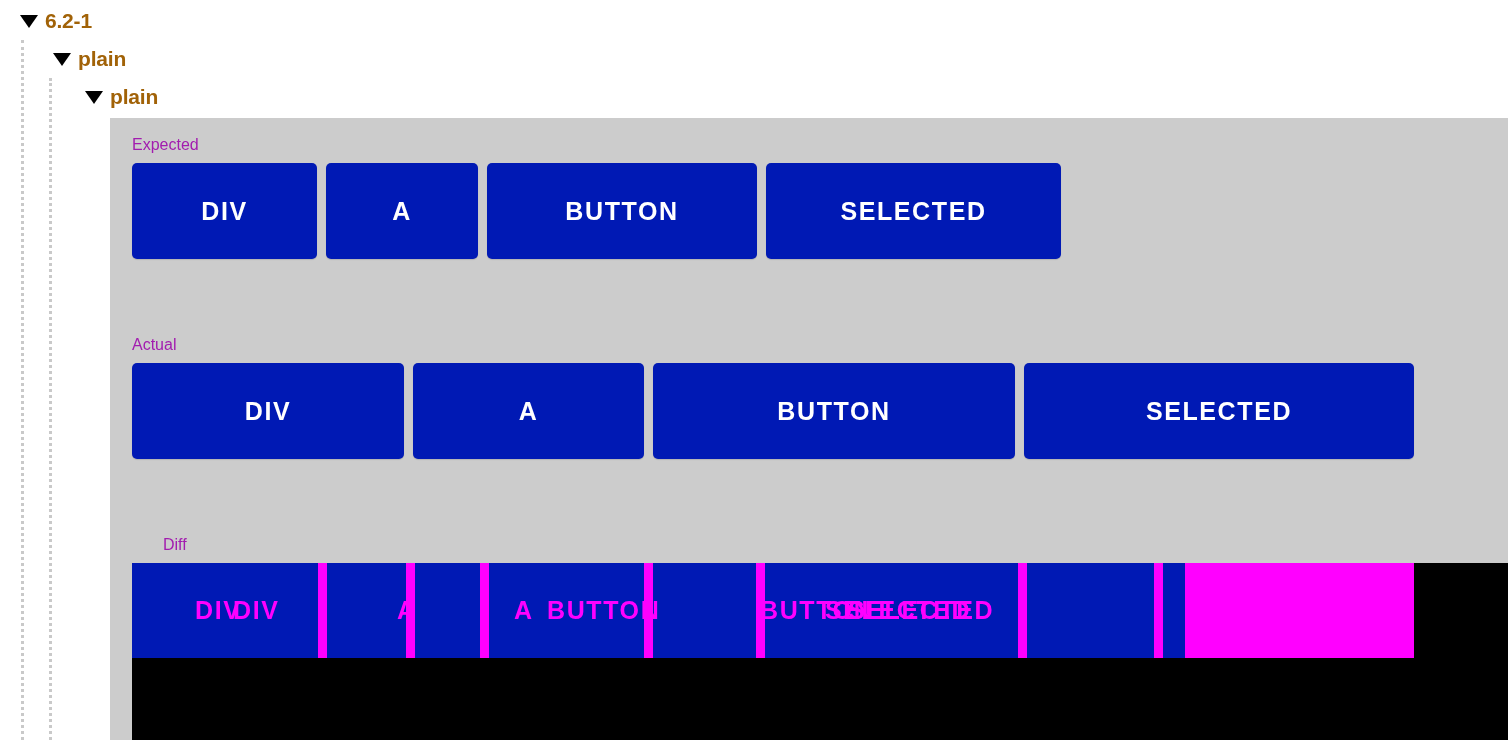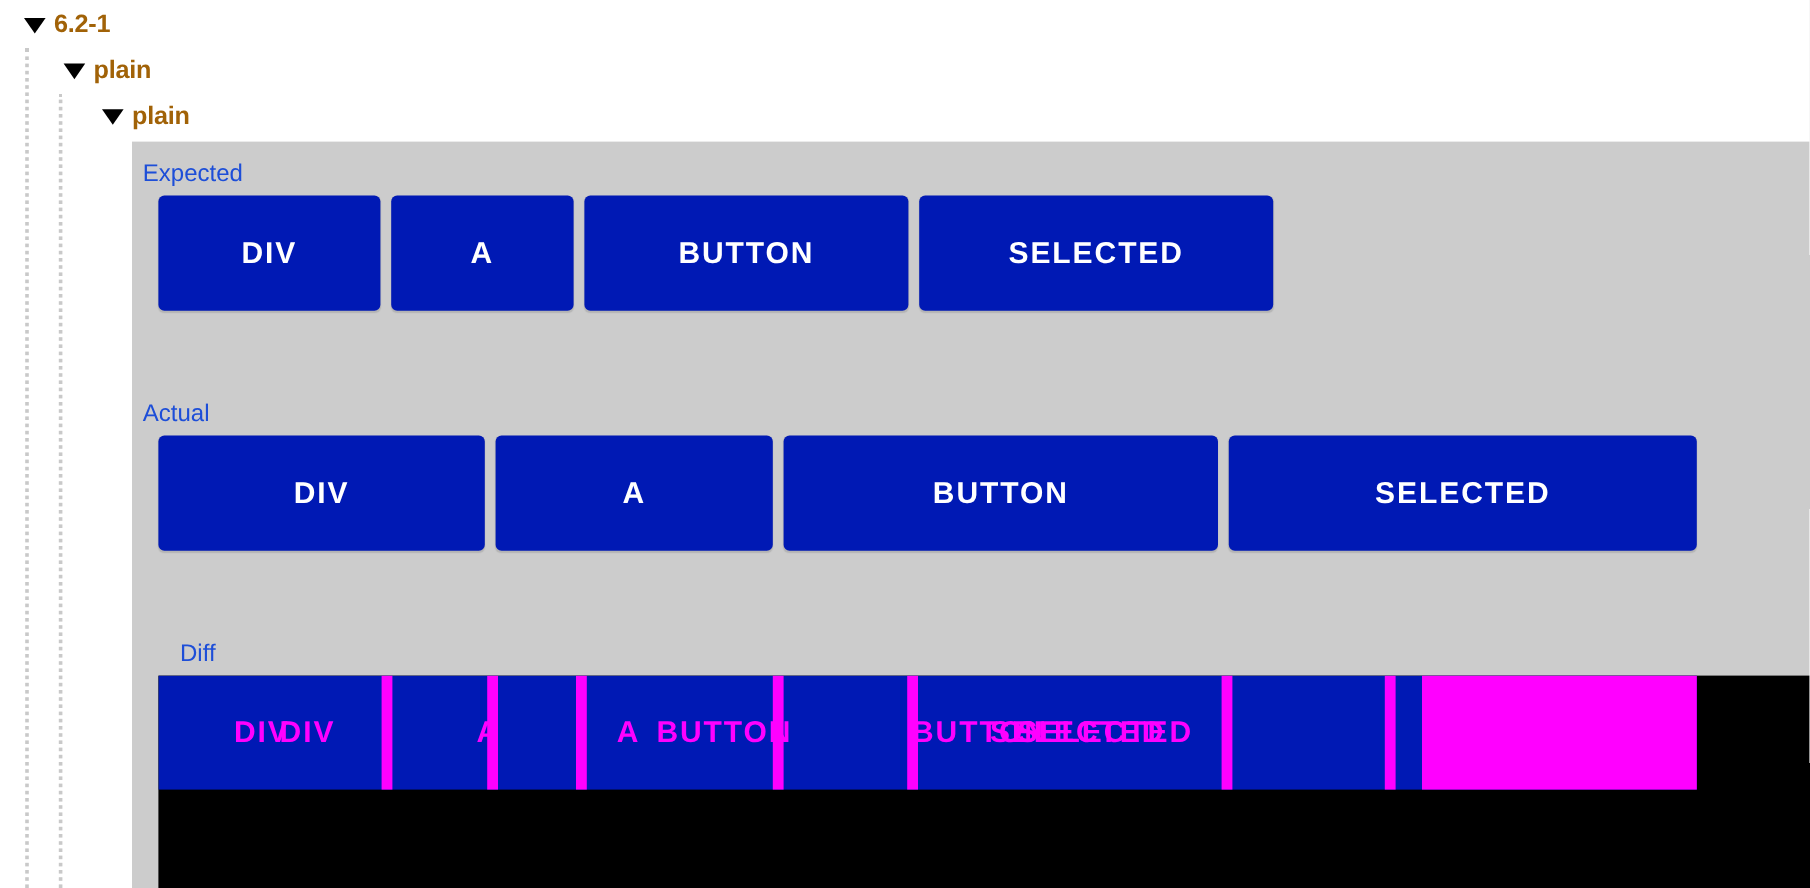--- a/index.html
+++ b/index.html
@@ -56,23 +56,23 @@
     position: absolute;
     left: 110px;
     top: 118px;
     width: 1398px;
     height: 622px;
     background: #cccccc;
   }
 
   .section-label {
     position: absolute;
-    left: 9px;
-    color: #1d4ed8;
-    font-size: 20px;
+    left: 22px;
+    color: #a21caf;
+    font-size: 16px;
     line-height: 26px;
   }
   #label-expected { top: 14px; }
   #label-actual   { top: 214px; }
   #label-diff     { top: 414px; margin-left: 31px; }
 
   .btn-row {
     position: absolute;
     left: 22px;
     display: flex;

